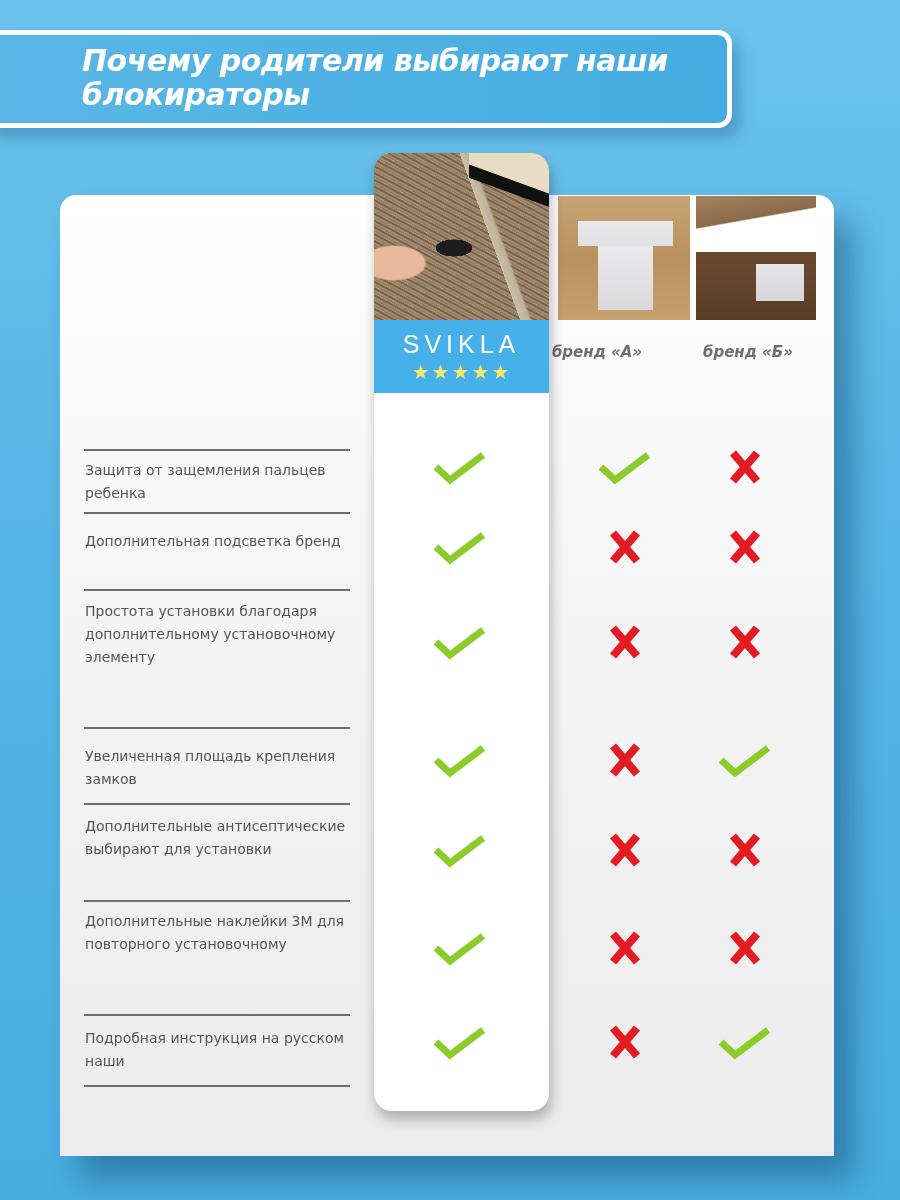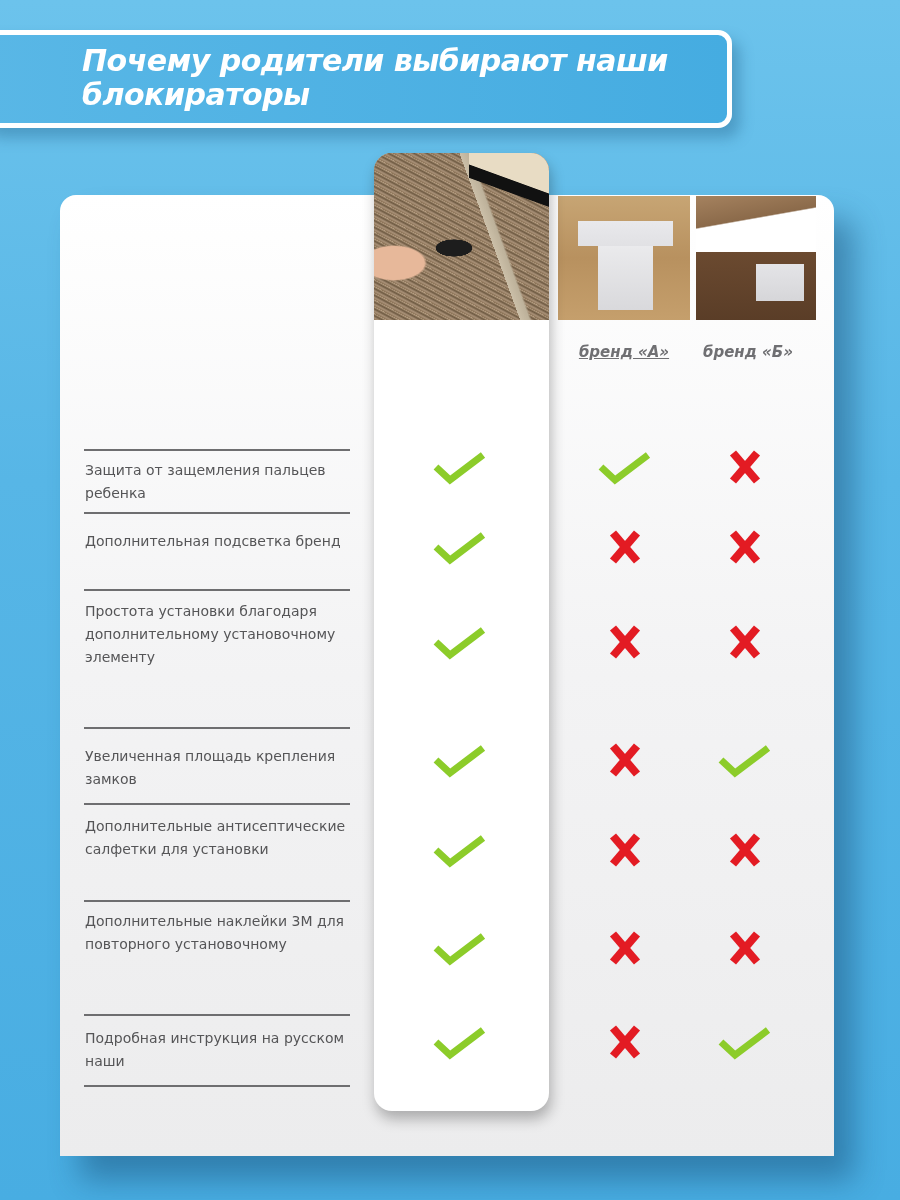--- a/index.html
+++ b/index.html
@@ -72,21 +72,21 @@
     background:
       linear-gradient(170deg, #a5825f 0%, #8b6a4a 22%, transparent 23%) 0 0/100% 100% no-repeat,
       linear-gradient(180deg, transparent 55%, #e4e4e7 55%, #d6d6d9 85%, transparent 85%) 60px 0/48px 100% no-repeat,
       linear-gradient(180deg, #ffffff 0%, #ffffff 45%, #6b4a30 45%, #5a3d27 100%);
   }
   .brand-label {
     position: absolute; top: 343px; width: 120px; text-align: center;
     color: #6f6f72; font-family: "DejaVu Sans", sans-serif;
     font-weight: bold; font-style: italic; font-size: 15px;
   }
-  .brand-label.a { left: 564px; text-decoration: underline; }
+  .brand-label.a { left: 537px; }
   .brand-label.b { left: 688px; }
   .divider {
     position: absolute; left: 84px; width: 266px; height: 2px; background: #6e6e70;
   }
   .feature-label {
     position: absolute; left: 85px; width: 275px;
     color: #555557; font-family: "DejaVu Sans", sans-serif;
     font-size: 14px; line-height: 23px;
   }
   .mark {
@@ -102,36 +102,40 @@
 
 <div class="card"></div>
 
 <div class="brand-img a"></div>
 <div class="brand-img b"></div>
 <div class="brand-label a">бренд «А»</div>
 <div class="brand-label b">бренд «Б»</div>
 
 <div class="svikla-col">
   <div class="svikla-photo"></div>
+  <div class="svikla-band">
+    <span class="svikla-name">SVIKLA</span>
+    <span class="svikla-stars">★★★★★</span>
+  </div>
 </div>
 
 <div class="divider" style="top:449px"></div>
 <div class="divider" style="top:512px"></div>
 <div class="divider" style="top:589px"></div>
 <div class="divider" style="top:727px"></div>
 <div class="divider" style="top:803px"></div>
 <div class="divider" style="top:900px"></div>
 <div class="divider" style="top:1014px"></div>
 <div class="divider" style="top:1085px"></div>
 
 <div class="feature-label" style="top:459px">Защита от защемления пальцев ребенка</div>
 <div class="feature-label" style="top:530px">Дополнительная подсветка бренд</div>
 <div class="feature-label" style="top:600px">Простота установки благодаря дополнительному установочному элементу</div>
 <div class="feature-label" style="top:745px">Увеличенная площадь крепления замков</div>
-<div class="feature-label" style="top:815px">Дополнительные антисептические салфетки для установки</div>
+<div class="feature-label" style="top:815px">Дополнительные антисептические выбирают для установки</div>
 <div class="feature-label" style="top:910px">Дополнительные наклейки 3М для повторного установочному</div>
 <div class="feature-label" style="top:1027px">Подробная инструкция на русском наши</div>
 
 <div id="marks">
     <div class="mark" style="left: 432px; top: 447px;">
       <svg viewBox="0 0 56 40">
         <polyline points="4,20 18,33 51,8" fill="none" stroke="#8ccc2a" stroke-width="7" stroke-linecap="butt" stroke-linejoin="miter"></polyline>
       </svg>
     </div>
     <div class="mark" style="left: 597px; top: 447px;">

